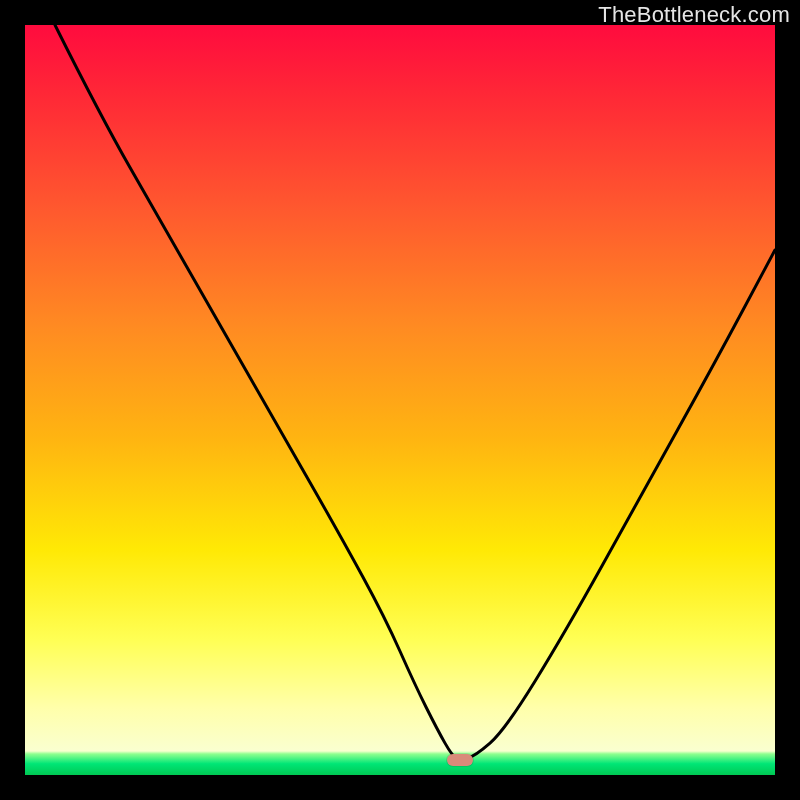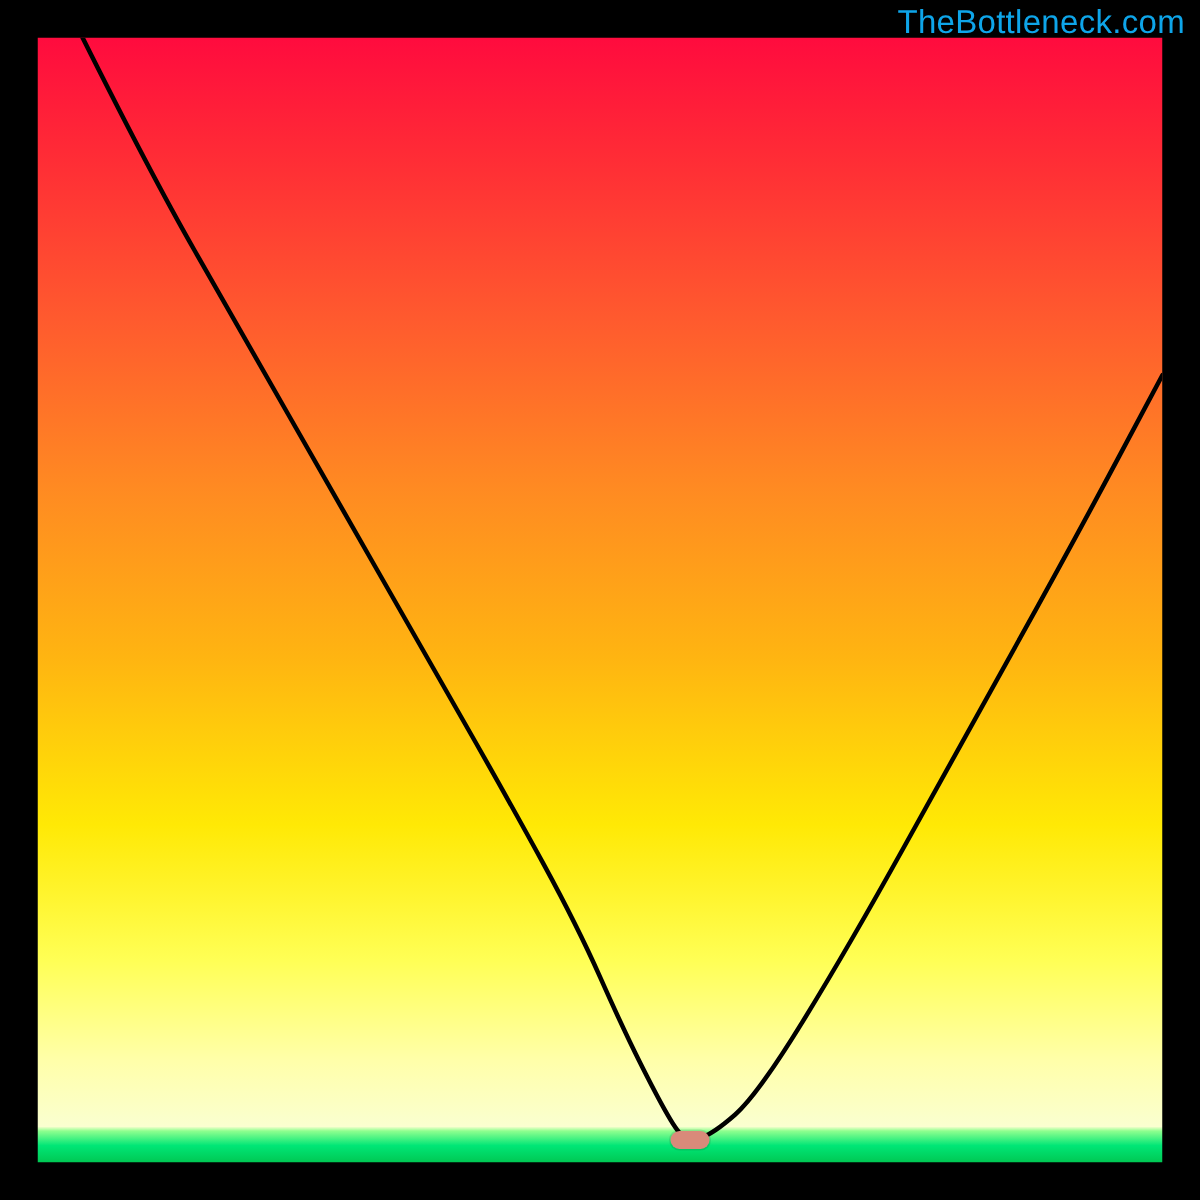--- a/index.html
+++ b/index.html
@@ -14,21 +14,21 @@
   .frame {
     position: relative;
     width: 800px;
     height: 800px;
     background: #000;
   }
   .watermark {
     position: absolute;
     top: 2px;
     right: 10px;
-    color: #0ea5e9;
+    color: #e5e5e5;
     font-size: 22px;
     font-weight: 500;
     letter-spacing: 0.2px;
     z-index: 30;
   }
   .plot {
     position: absolute;
     left: 25px;
     top: 25px;
     width: 750px;

